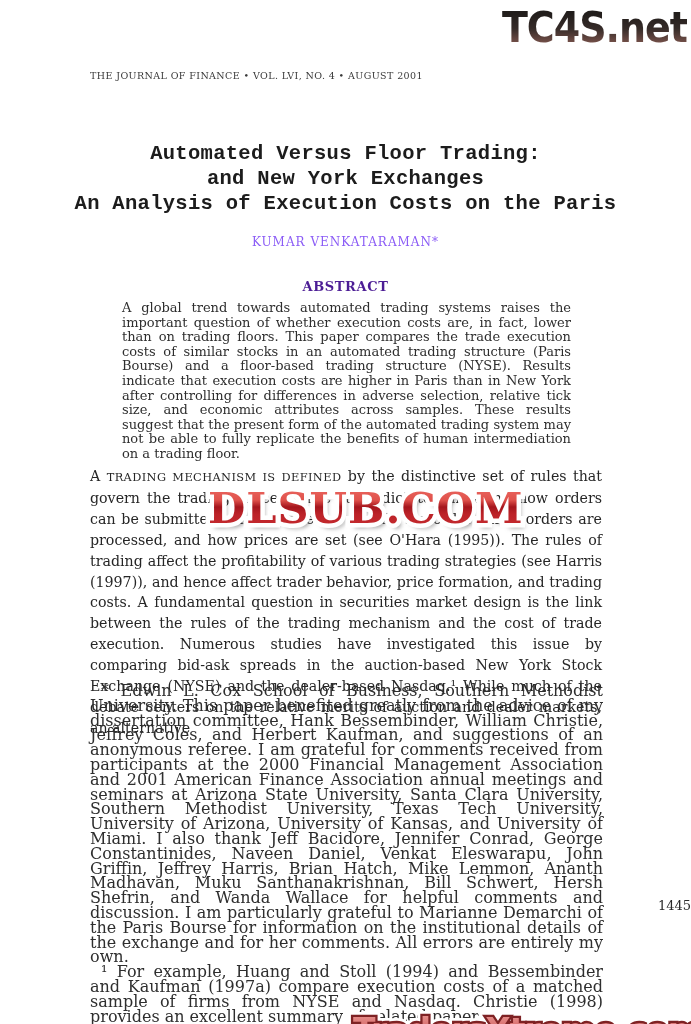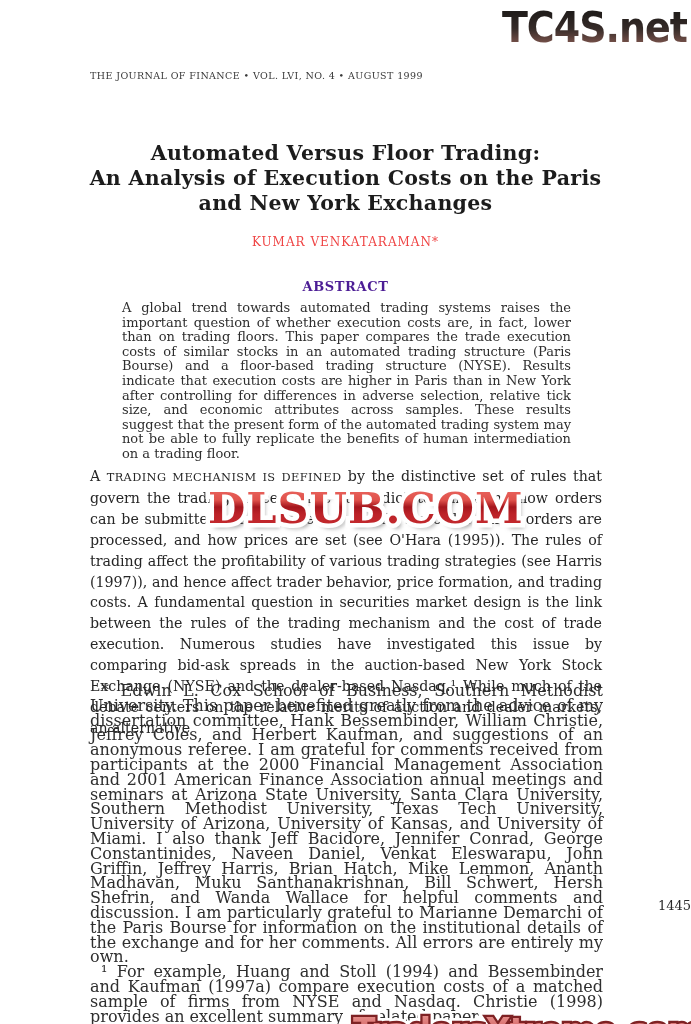--- a/index.html
+++ b/index.html
@@ -29,31 +29,32 @@
     position: absolute;
     left: 0;
     top: 141px;
     width: 100%;
     text-align: center;
     font-weight: bold;
     font-size: 20.5px;
     line-height: 25px;
     color: #1c1c1c;
     letter-spacing: 0.3px;
+    font-family: Liberation Mono, monospace;
   }
 
   .author {
     position: absolute;
     left: 0;
     top: 235px;
     width: 100%;
     text-align: center;
     font-size: 12px;
     letter-spacing: 1px;
-    color: #ef4444;
+    color: #8b5cf6;
   }
 
   
   .abstract-heading {
     position: absolute;
     left: 0;
     top: 279px;
     width: 100%;
     text-align: center;
     font-weight: bold;
@@ -201,28 +202,28 @@
       background-clip: text;
       color: transparent;
     }
   }
 </style>
 </head>
 <body>
 
 <div class="page">
 
-  <div class="journal-header">THE JOURNAL OF FINANCE • VOL. LVI, NO. 4 • AUGUST 1999</div>
+  <div class="journal-header">THE JOURNAL OF FINANCE • VOL. LVI, NO. 4 • AUGUST 2001</div>
 
   <div class="wm-top">TC4S.net</div>
 
   <div class="title-block">
     <div>Automated Versus Floor Trading:</div>
+    <div>and New York Exchanges</div>
     <div>An Analysis of Execution Costs on the Paris</div>
-    <div>and New York Exchanges</div>
   </div>
 
   <div class="author">KUMAR VENKATARAMAN*</div>
 
   <div class="abstract-heading">ABSTRACT</div>
 
   <div class="abstract-text">A global trend towards automated trading systems raises the important question of whether execution costs are, in fact, lower than on trading floors. This paper compares the trade execution costs of similar stocks in an automated trading structure (Paris Bourse) and a floor-based trading structure (NYSE). Results indicate that execution costs are higher in Paris than in New York after controlling for differences in adverse selection, relative tick size, and economic attributes across samples. These results suggest that the present form of the automated trading system may not be able to fully replicate the benefits of human intermediation on a trading floor.</div>
 
   <div class="body-text">
     <span>A </span><span class="smallcaps">TRADING MECHANISM IS DEFINED</span><span> by the distinctive set of rules that govern the trading process. The rules dictate when and how orders can be submitted, who may see or handle the orders, how orders are processed, and how prices are set (see O'Hara (1995)). The rules of trading affect the profitability of various trading strategies (see Harris (1997)), and hence affect trader behavior, price formation, and trading costs. A fundamental question in securities market design is the link between the rules of the trading mechanism and the cost of trade execution. Numerous studies have investigated this issue by comparing bid-ask spreads in the auction-based New York Stock Exchange (NYSE) and the dealer-based Nasdaq.¹ While much of the debate centers on the relative merits of auction and dealer markets, an alternative</span>

